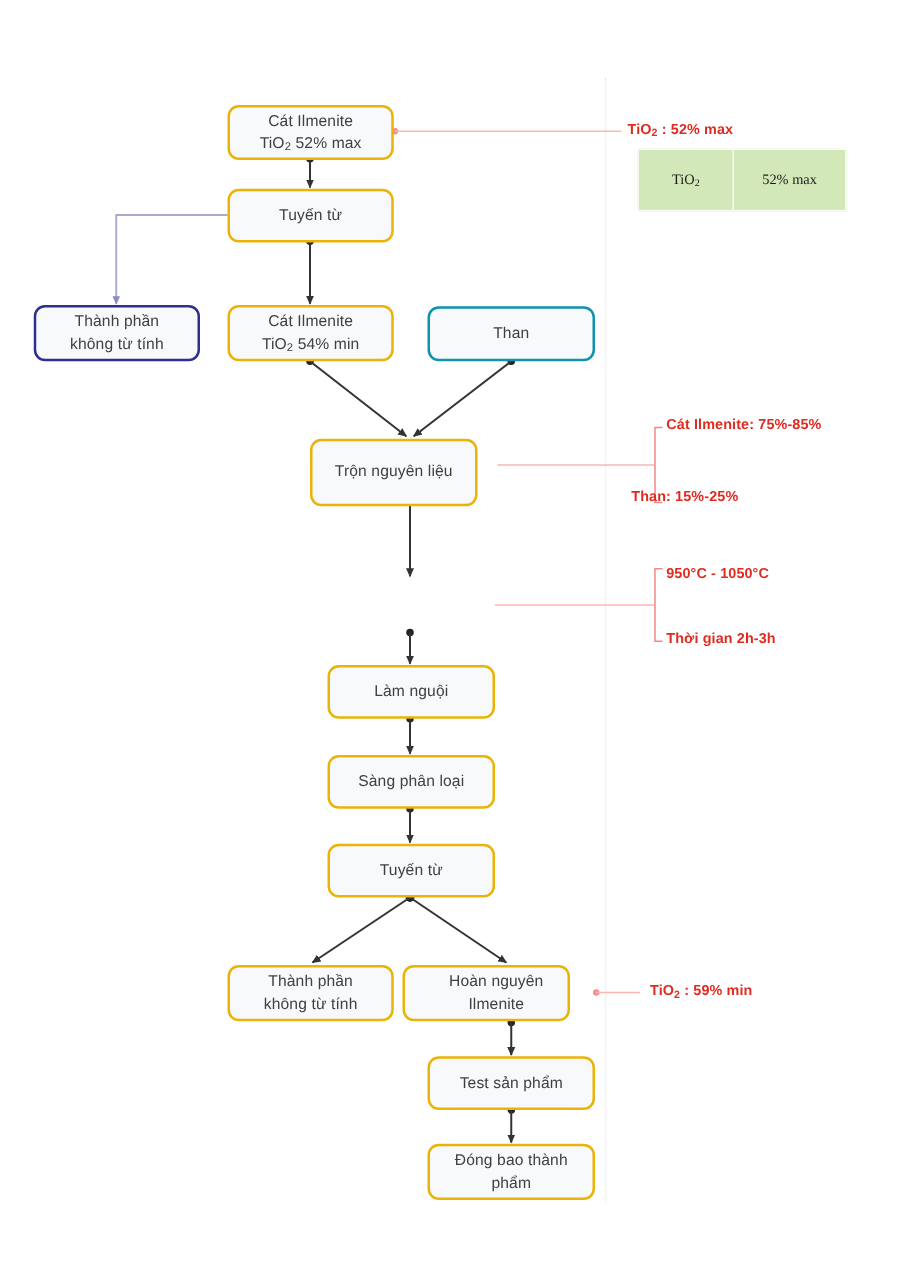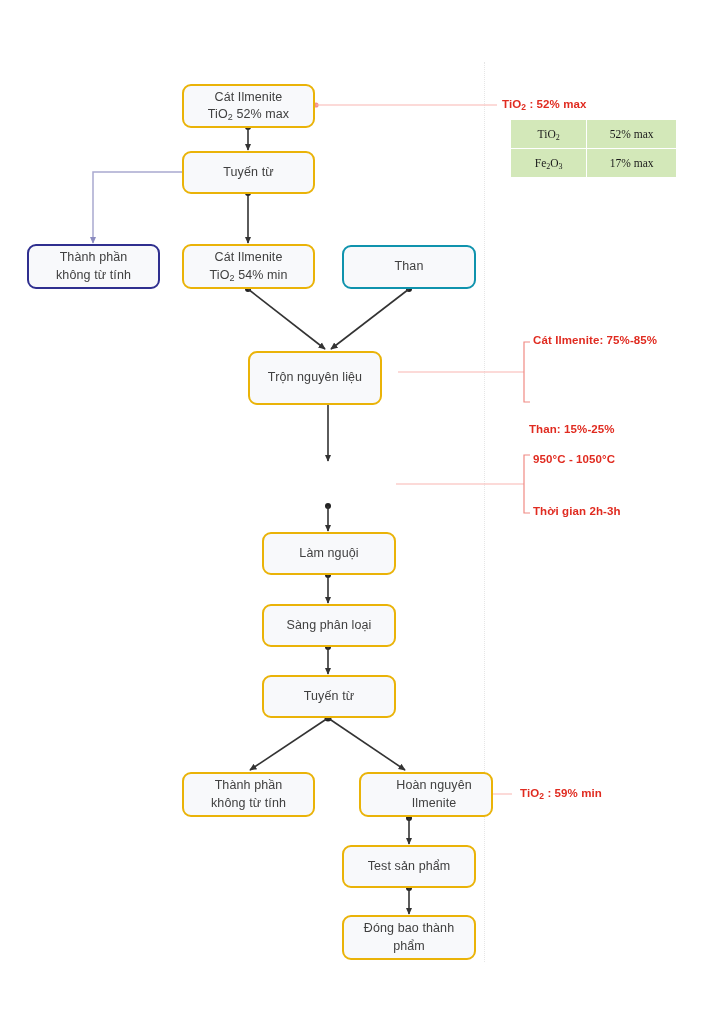--- a/index.html
+++ b/index.html
@@ -78,21 +78,21 @@
     border-collapse: collapse;
     background: #d3e8b9;
     font-family: "Liberation Serif", serif;
   }
   #spec-table td {
     background: #d3e8b9;
     border: 1.5px solid #ffffff;
     color: #1b1b1b;
     font-size: 11.5px;
     text-align: center;
-    padding: 8px 4px;
+    padding: 18px 4px;
     font-family: "Liberation Serif", serif;
   }
   #spec-table td.k { width: 46%; }
   #spec-table sub {
     font-size: 8px;
     vertical-align: baseline;
     position: relative;
     top: 2px;
   }
   
@@ -217,21 +217,21 @@
     <span class="t">Tuyến từ</span>
   </div>
 
   <div class="node" style="left:182px; top:772px; width:133px; height:45px;">
     <div>
       <span class="t">Thành phần</span>
       <span class="t">không từ tính</span>
     </div>
   </div>
 
-  <div class="node" style="left:359px; top:772px; width:134px; height:45px;padding-left:16px;">
+  <div class="node" style="left:322px; top:772px; width:134px; height:45px;padding-left:16px;">
     <div>
       <span class="t">Hoàn nguyên</span>
       <span class="t">Ilmenite</span>
     </div>
   </div>
 
   <div class="node" style="left:342px; top:845px; width:134px; height:43px;">
     <span class="t">Test sản phẩm</span>
   </div>
 
@@ -241,36 +241,32 @@
       <span class="t">phẩm</span>
     </div>
   </div>
 
   <div class="anno" style="left:502px; top:98px;">
     <span>TiO</span><sub>2</sub><span> : 52% max</span>
   </div>
 
   <div class="anno" style="left:533px; top:334px;">Cát Ilmenite: 75%-85%</div>
 
-  <div class="anno" style="left:529px; top:392px;margin-top:31px;">Than: 15%-25%</div>
+  <div class="anno" style="left:505px; top:392px;">Than: 15%-25%</div>
 
   <div class="anno" style="left:533px; top:453px;">950°C - 1050°C</div>
 
   <div class="anno" style="left:533px; top:505px;">Thời gian 2h-3h</div>
 
   <div class="anno" style="left:520px; top:787px;">
     <span>TiO</span><sub>2</sub><span> : 59% min</span>
   </div>
 
   <table id="spec-table">
     <tbody>
       <tr>
         <td class="k"><span>TiO</span><sub>2</sub></td>
         <td class="v">52% max</td>
       </tr>
-      <tr>
-        <td class="k"><span>Fe</span><sub>2</sub><span>O</span><sub>3</sub></td>
-        <td class="v">17% max</td>
-      </tr>
     </tbody>
   </table>
 
 </div>
 
 </body></html>

